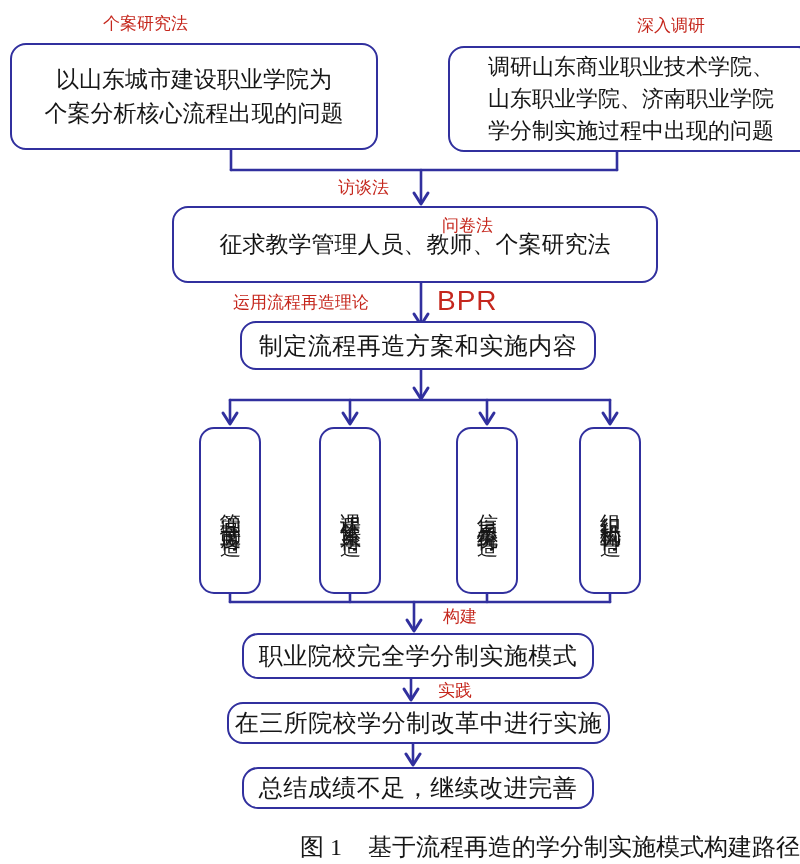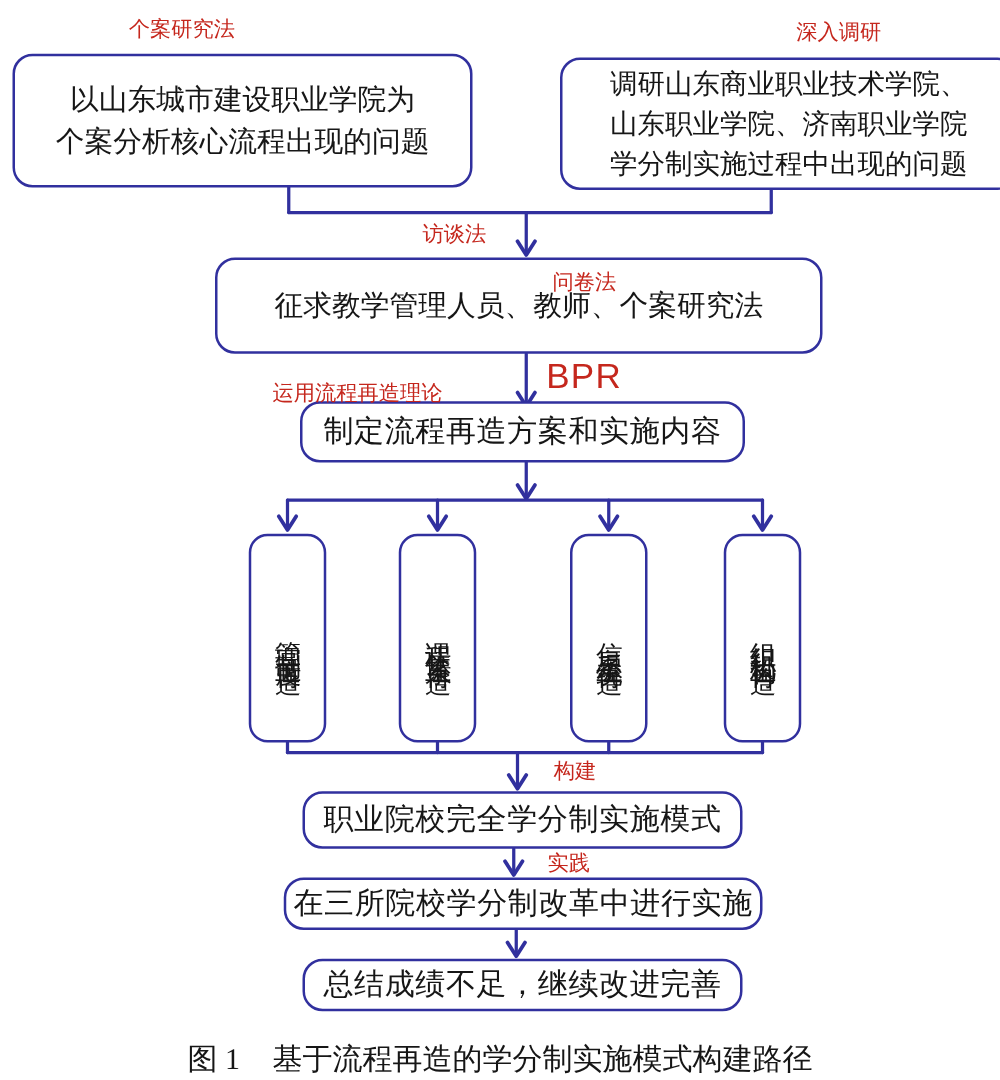--- a/index.html
+++ b/index.html
@@ -84,21 +84,21 @@
 
       <path d="M413 744 V763"></path>
       <path stroke-width="3" d="M406 754 L413 765 L420 754"></path>
     </g>
   </svg>
 
   <div class="rlabel" style="left:103px;top:13px;">个案研究法</div>
   <div class="rlabel" style="left:637px;top:15px;">深入调研</div>
   <div class="rlabel" style="left:338px;top:177px;">访谈法</div>
   <div class="rlabel" style="left:442px;top:177px;margin-top:38px;">问卷法</div>
-  <div class="rlabel" style="left:218px;top:292px;margin-top:12px;">运用流程再造理论</div>
+  <div class="rlabel" style="left:233px;top:292px;">运用流程再造理论</div>
   <div class="rlabel sans" style="left:437px;top:290px;">BPR</div>
   <div class="rlabel" style="left:443px;top:606px;">构建</div>
   <div class="rlabel" style="left:438px;top:680px;">实践</div>
 
   <div class="node big" style="left:10px;top:43px;width:368px;height:107px;">
     <div class="ln">以山东城市建设职业学院为</div>
     <div class="ln">个案分析核心流程出现的问题</div>
   </div>
 
   <div class="node" style="left:448px;top:46px;width:366px;height:106px;font-size:22px;line-height:32px;">
@@ -133,17 +133,17 @@
   </div>
 
   <div class="node one" style="left:227px;top:702px;width:383px;height:42px;">
     <div class="ln">在三所院校学分制改革中进行实施</div>
   </div>
 
   <div class="node one" style="left:242px;top:767px;width:352px;height:42px;">
     <div class="ln">总结成绩不足，继续改进完善</div>
   </div>
 
-  <div class="caption" style="top:831px;">
+  <div class="caption" style="top:831px;text-align:right;">
     <span class="fig">图 1</span><span>基于流程再造的学分制实施模式构建路径</span>
   </div>
 
 </div>
 
 </body></html>

